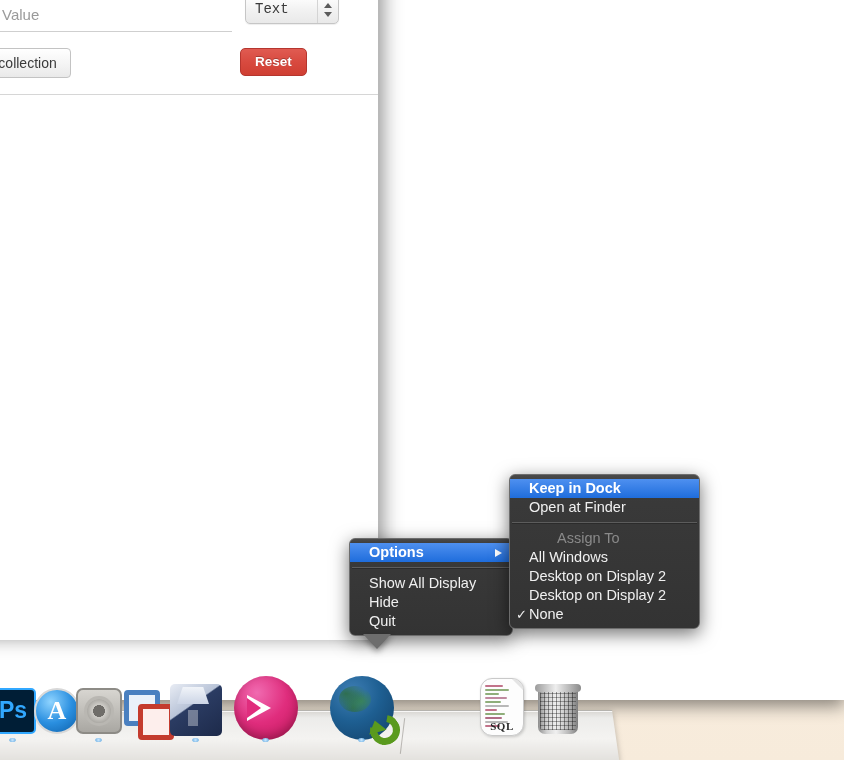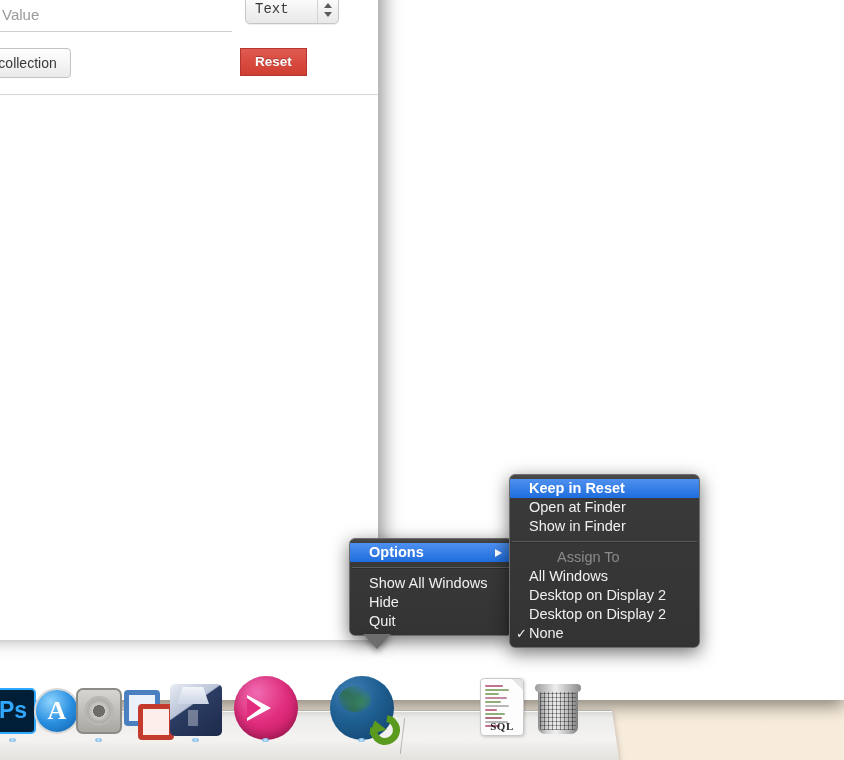--- a/index.html
+++ b/index.html
@@ -129,21 +129,21 @@
     box-sizing: border-box;
     white-space: nowrap;
   }
 
   .btn-danger {
     position: absolute;
     left: 240px; top: 0;
     height: 28px;
     padding: 0 14px;
     border: 1px solid #b5362f;
-    border-radius: 0;
+    border-radius: 5px;
     background: linear-gradient(to bottom, #e05b52 0%, #d84a3f 50%, #cf3f33 100%);
     color: #ffffff;
     font-family: "Liberation Sans", sans-serif;
     font-size: 13.5px;
     font-weight: bold;
     line-height: 26px;
     box-sizing: border-box;
     text-shadow: 0 -1px 0 rgba(0,0,0,0.25);
   }
 
@@ -317,21 +317,21 @@
     content:""; position:absolute; left: -6px; top: -6px;
     width: 0; height: 0;
     border-left: 9px solid transparent;
     border-right: 9px solid transparent;
     border-bottom: 12px solid #5a9a1e;
     transform: rotate(20deg);
   }
   .ic-sqlfile {
     background: #fdfdfd;
     border: 1px solid #c9c9c9;
-    border-radius: 4px;
+    border-radius: 12px;
     position: relative;
     box-shadow: 1px 1px 3px rgba(0,0,0,0.18);
     overflow: hidden;
   }
   .ic-sqlfile .lines { position: absolute; left: 4px; top: 6px; right: 4px; }
   .ic-sqlfile .ln { height: 1.5px; margin-bottom: 2.5px; border-radius: 1px; }
   .ic-sqlfile .sql {
     position: absolute; left: 0; right: 0; bottom: 3px;
     text-align: center;
     font-family: "Liberation Serif", serif;
@@ -538,40 +538,37 @@
     </div>
   </div>
 
   <div class="ctx-menu menu-primary">
     <div class="menu-item selected">
       <span>Options</span>
       <span class="submenu-arrow"></span>
     </div>
     <div class="menu-sep"></div>
     <div class="menu-item">
-      <span>Show All Windows</span>
+      <span>Show All Display</span>
     </div>
     <div class="menu-item">
       <span>Hide</span>
     </div>
     <div class="menu-item">
       <span>Quit</span>
     </div>
     <div class="menu-pointer"></div>
   </div>
 
   <div class="ctx-menu menu-sub">
     <div class="menu-item selected">
-      <span>Keep in Reset</span>
+      <span>Keep in Dock</span>
     </div>
     <div class="menu-item">
       <span>Open at Finder</span>
-    </div>
-    <div class="menu-item">
-      <span>Show in Finder</span>
     </div>
     <div class="menu-sep"></div>
     <div class="menu-item disabled">
       <span>Assign To</span>
     </div>
     <div class="menu-item">
       <span>All Windows</span>
     </div>
     <div class="menu-item">
       <span>Desktop on Display 2</span>

